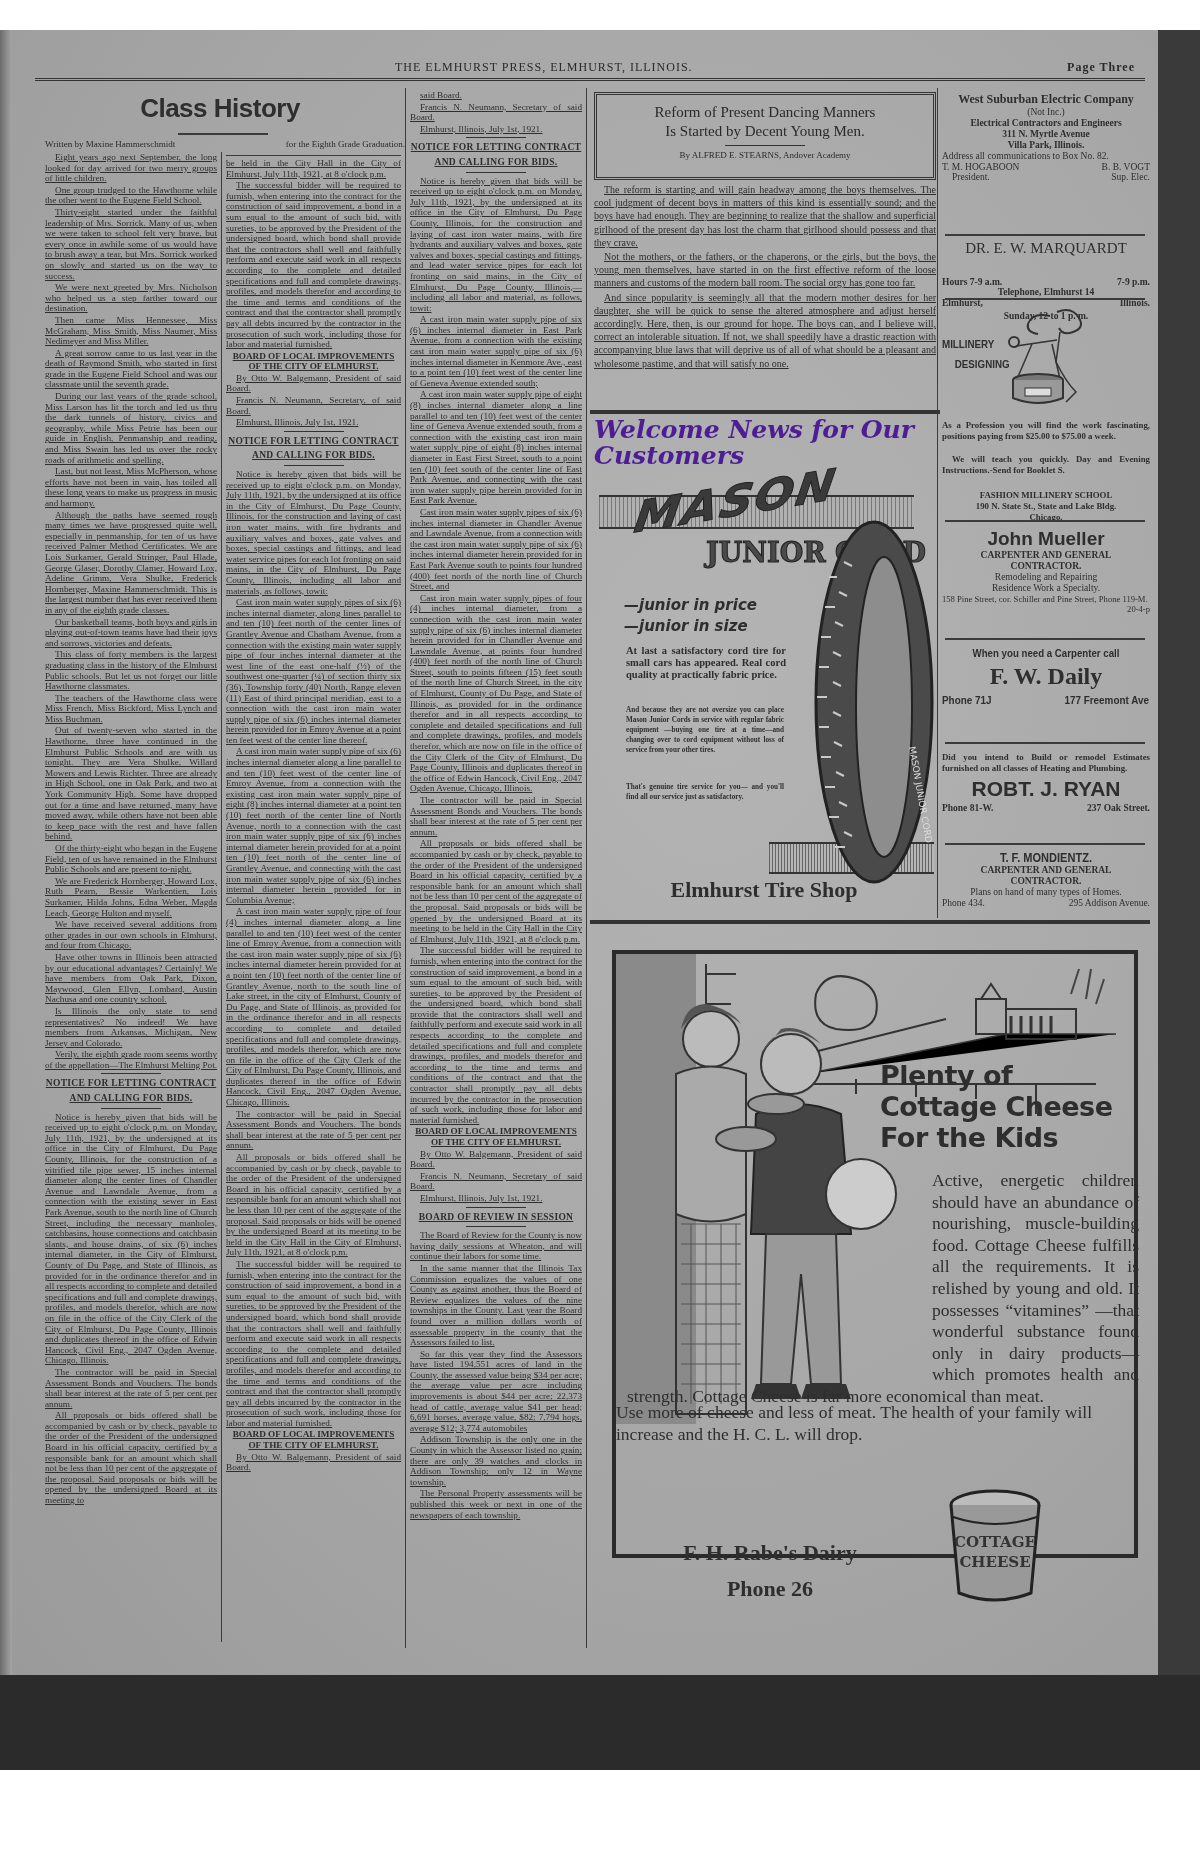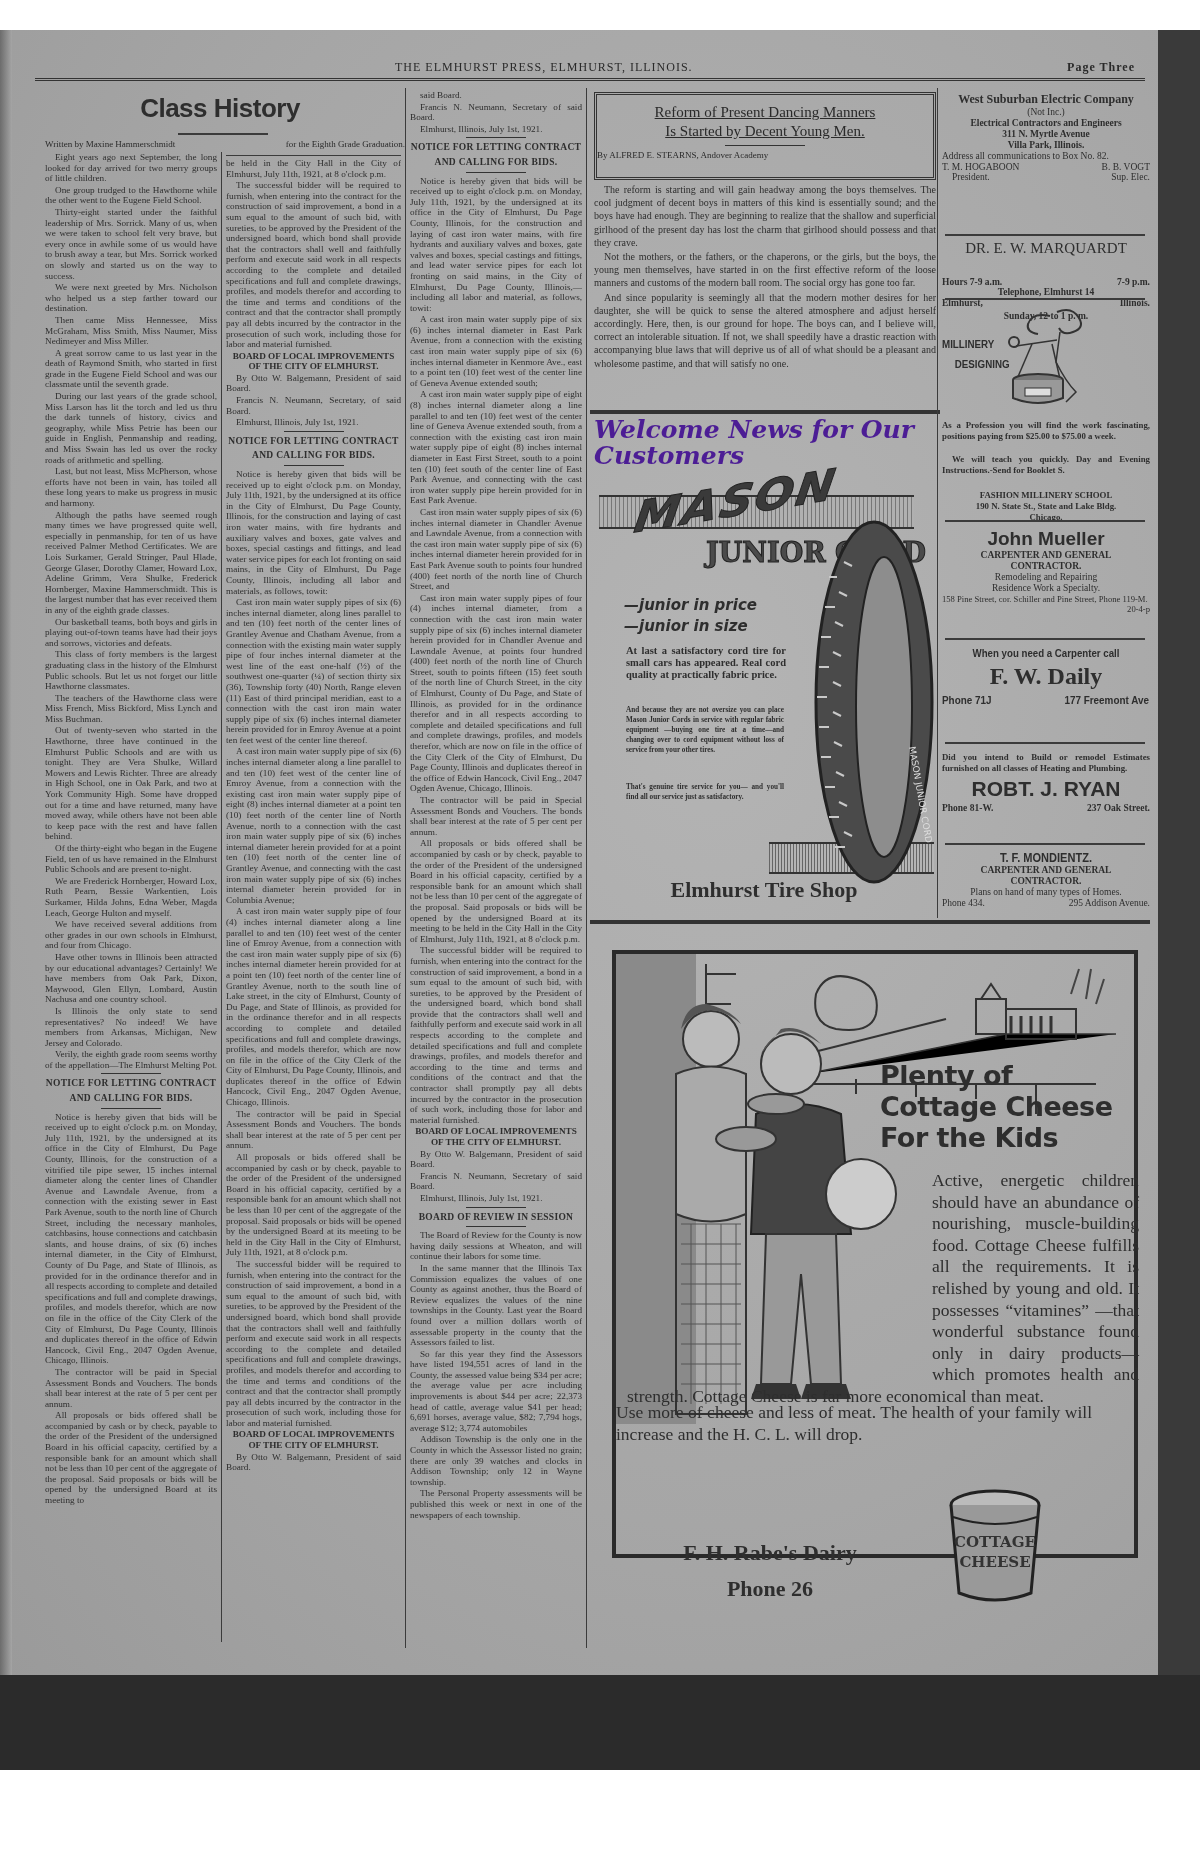--- a/index.html
+++ b/index.html
@@ -17,21 +17,21 @@
   .right-shadow { position:absolute; left:1158px; top:30px; width:42px; height:1645px; background:#3a3a3a; }
   .left-shadow { position:absolute; left:0; top:30px; width:12px; height:1645px; background:linear-gradient(to right,#6c6c6c,#a5a5a5); }
   .bottom-band { position:absolute; left:0; top:1675px; width:1200px; height:95px; background:#2b2b2b; }
   .masthead {
     position:absolute; left:35px; top:60px; width:1110px; height:18px;
     border-bottom:3px double #333;
     font-family:"Liberation Serif", serif; font-size:12px; letter-spacing:1px;
   }
   .masthead .title { position:absolute; left:360px; top:0; text-transform:uppercase; }
   .masthead .pageno { position:absolute; right:10px; top:0; font-weight:bold; }
-  .col { position:absolute; font-family:"Liberation Serif", serif; font-size:9.2px; line-height:10.6px; text-align:justify; color:#2e2e2e; overflow:hidden; }
+  .col { position:absolute; font-family:"Liberation Serif", serif; font-size:9.2px; line-height:10.6px; text-align:justify; color:#2e2e2e; overflow:hidden;text-decoration:underline; }
   .col p { margin:0 0 1px 0; text-indent:10px; }
   .vrule { position:absolute; width:1px; background:#3b3b3b; }
   .hrule { position:absolute; height:1px; background:#3b3b3b; }
   .center { text-align:center; text-indent:0 !important; }
   .head-caps { font-weight:bold; text-align:center; text-transform:uppercase; font-size:9.5px; margin:4px 0; text-indent:0; letter-spacing:0.3px; }
   .short-rule { width:60px; height:1px; background:#333; margin:3px auto; }
   .big-title { font-family:"Liberation Sans", sans-serif; font-weight:bold; font-size:26px; text-align:center; letter-spacing:-0.5px; color:#2e2e2e; }
   .boxed { position:absolute; border:3px double #333; }
   .ad { position:absolute; font-family:"Liberation Serif", serif; color:#2e2e2e; }
   .ad .name { font-family:"Liberation Sans", sans-serif; font-weight:bold; text-align:center; }
@@ -141,26 +141,26 @@
   <p>The Board of Review for the County is now having daily sessions at Wheaton, and will continue their labors for some time.</p>
   <p>In the same manner that the Illinois Tax Commission equalizes the values of one County as against another, thus the Board of Review equalizes the values of the nine townships in the County. Last year the Board found over a million dollars worth of assessable property in the county that the Assessors failed to list.</p>
   <p>So far this year they find the Assessors have listed 194,551 acres of land in the County, the assessed value being $34 per acre; the average value per acre including improvements is about $44 per acre; 22,373 head of cattle, average value $41 per head; 6,691 horses, average value, $82; 7,794 hogs, average $12; 3,774 automobiles</p>
   <p>Addison Township is the only one in the County in which the Assessor listed no grain; there are only 39 watches and clocks in Addison Township; only 12 in Wayne township.</p>
   <p>The Personal Property assessments will be published this week or next in one of the newspapers of each township.</p>
 </div>
 
 <div class="vrule" style="left:586px;top:88px;height:1560px;"></div>
 
 <div class="boxed" style="left:594px;top:92px;width:336px;height:82px;">
-  <div style="font-family:'Liberation Serif',serif;font-size:15px;text-align:center;margin-top:8px;line-height:19px;text-decoration:underline;">
+  <div style="font-family:'Liberation Serif',serif;font-size:15px;text-align:center;margin-top:8px;line-height:19px;">
     <div>Reform of Present Dancing Manners</div>
     <div>Is Started by Decent Young Men.</div>
   </div>
   <div class="short-rule" style="width:80px;margin:4px auto;"></div>
-  <div style="font-family:'Liberation Serif',serif;font-size:9px;text-align:left;">By ALFRED E. STEARNS, Andover Academy</div>
+  <div style="font-family:'Liberation Serif',serif;font-size:9px;text-align:center;">By ALFRED E. STEARNS, Andover Academy</div>
 </div>
 <div class="col" style="left:594px;top:183px;width:342px;height:225px;font-size:10px;line-height:13.2px;">
   <p>The reform is starting and will gain headway among the boys themselves. The cool judgment of decent boys in matters of this kind is essentially sound; and the boys have had enough. They are beginning to realize that the shallow and superficial girlhood of the present day has lost the charm that girlhood should possess and that they crave.</p>
   <p>Not the mothers, or the fathers, or the chaperons, or the girls, but the boys, the young men themselves, have started in on the first effective reform of the loose manners and customs of the modern ball room. The social orgy has gone too far.</p>
   <p>And since popularity is seemingly all that the modern mother desires for her daughter, she will be quick to sense the altered atmosphere and adjust herself accordingly. Here, then, is our ground for hope. The boys can, and I believe will, correct an intolerable situation. If not, we shall speedily have a drastic reaction with accompanying blue laws that will deprive us of all of what should be a pleasant and wholesome pastime, and that will satisfy no one.</p>
 </div>
 <div class="hrule" style="left:590px;top:410px;width:350px;height:3px;border-bottom:1px solid #333;background:#333;"></div>
 
 <div class="ad" style="left:594px;top:417px;width:340px;height:500px;">
   <div class="script" style="font-size:25px;line-height:26px;color:#4c1d95;">Welcome News for Our Customers</div>

